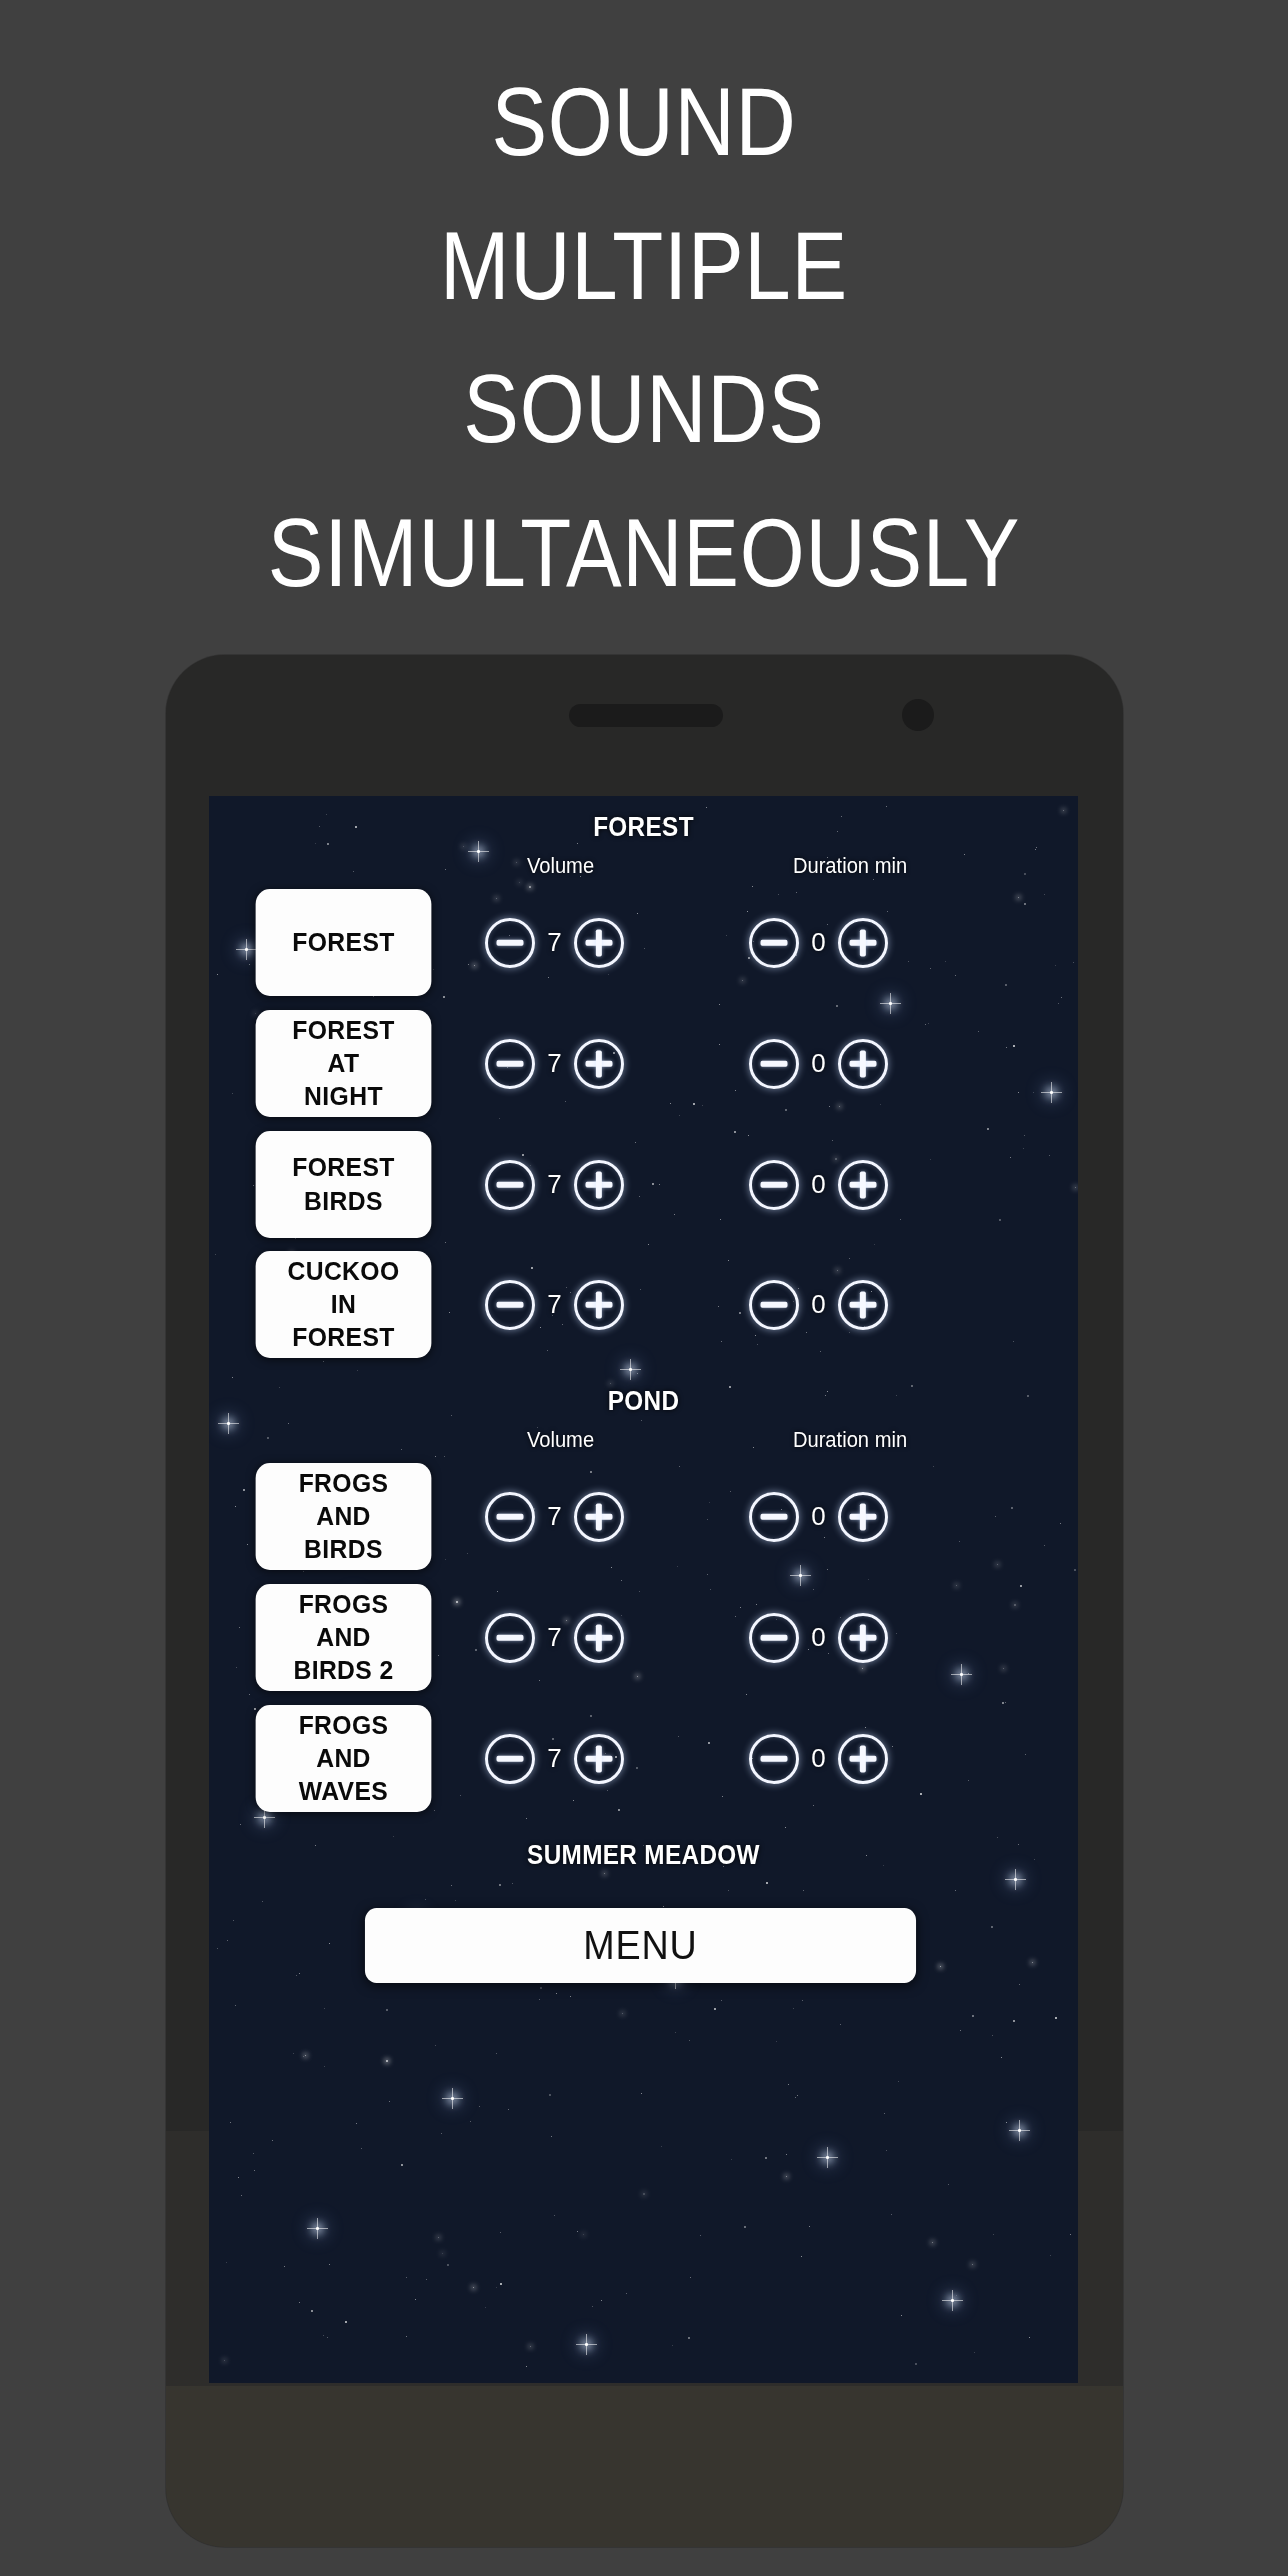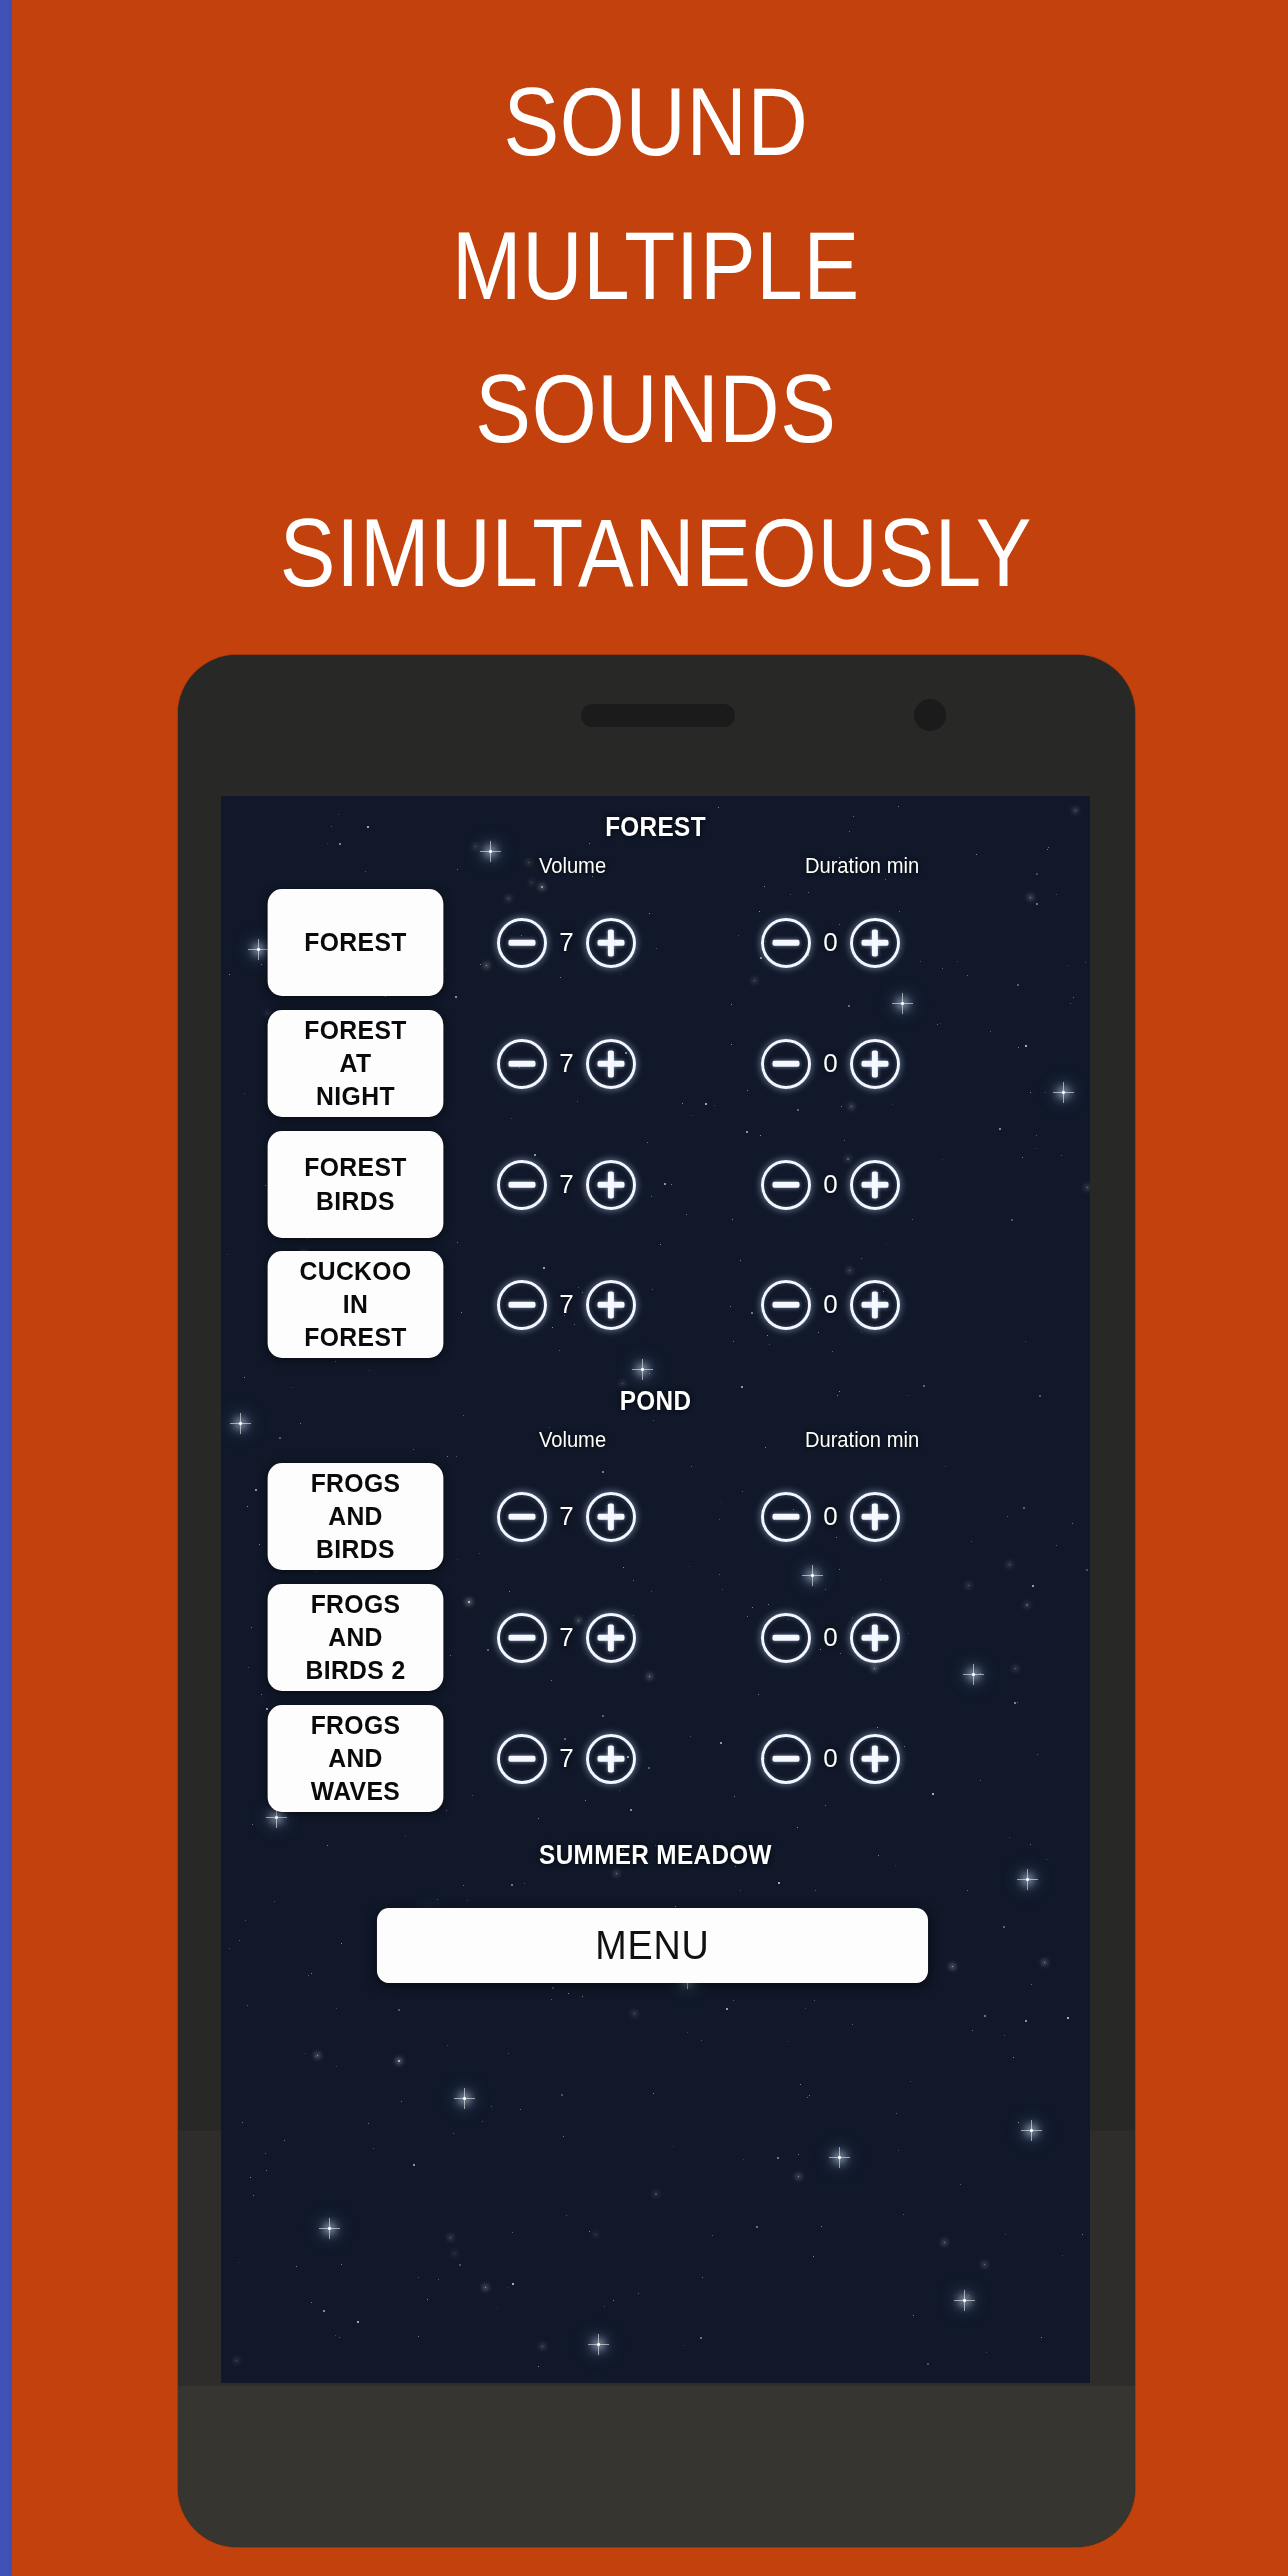--- a/index.html
+++ b/index.html
@@ -12,22 +12,21 @@
     height: 2576px;
     overflow: hidden;
     font-family: "Liberation Sans", sans-serif;
     position: relative;
   }
 
   
   .promo {
     position: absolute;
     inset: 0;
-    background: #c2410c;
-    margin-left: 12px;
+    background: #404040;
   }
 
   
   .headline {
     position: absolute;
     top: 50px;
     left: 0;
     width: 1288px;
     text-align: center;
     color: #ffffff;

